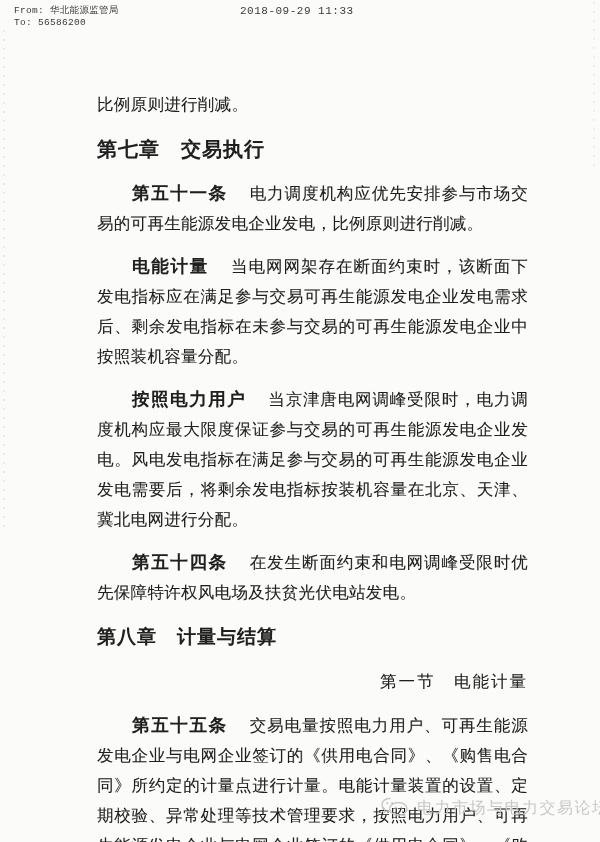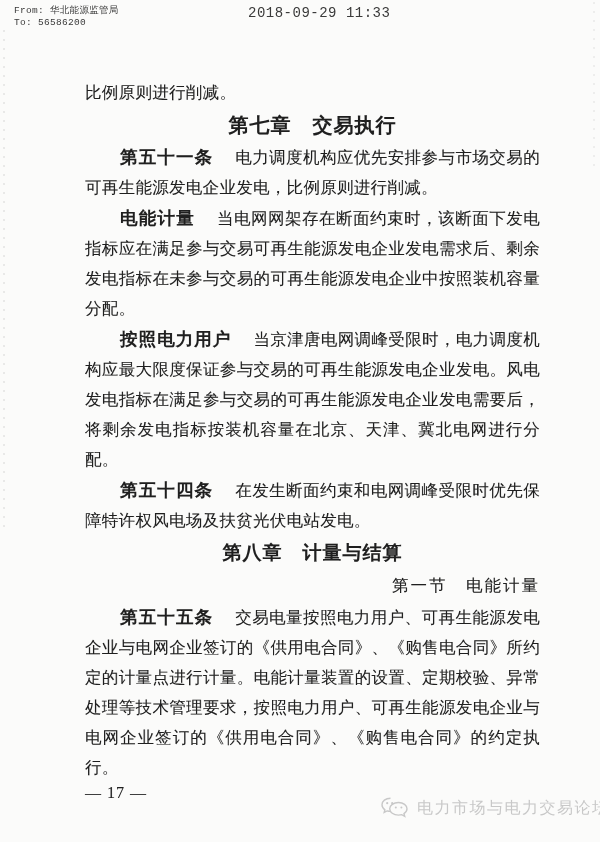--- a/index.html
+++ b/index.html
@@ -12,43 +12,43 @@
     color:#1f1f1f;
   }
   
   .fax-block{
     position:absolute;left:14px;top:5px;
     font-family:"Liberation Mono","DejaVu Sans Mono",monospace;
     font-size:9.5px;line-height:12px;color:#3a3a3a;
     letter-spacing:0.3px;white-space:pre;
   }
   .fax-time{
-    position:absolute;left:248px;top:5px;
+    position:absolute;left:240px;top:5px;
     font-family:"Liberation Mono","DejaVu Sans Mono",monospace;
-    font-size:14px;color:#3a3a3a;letter-spacing:0.5px;
+    font-size:11px;color:#3a3a3a;letter-spacing:0.5px;
   }
   
   .noise{
     position:absolute;width:2px;opacity:0.16;
     background:repeating-linear-gradient(#888 0 2px,transparent 2px 9px);
   }
   .noise-left{left:3px;top:30px;height:500px;}
   .noise-right{left:593px;top:2px;height:170px;opacity:0.12;}
   
   .doc{
     position:absolute;left:85px;top:78px;width:455px;
     font-size:16.5px;line-height:30px;letter-spacing:0.3px;
     text-align:justify;
     text-shadow:0.3px 0.3px 0 rgba(45,45,45,0.28);
   }
-  .doc p{margin:0;}
+  .doc p{margin:12px;}
   .intro{text-indent:0;}
   .chapter{
     margin-top:2px;line-height:34px;
-    text-align:center;font-weight:700;font-size:20px;
+    font-weight:700;font-size:20px;
     font-family:"Liberation Sans","DejaVu Sans",sans-serif;
     letter-spacing:1px;text-indent:0;
   }
   .chapter8{margin-top:4px;font-size:19px;}
   .section{
     margin-top:6px;line-height:32px;
     text-align:right;font-size:16.5px;letter-spacing:2px;text-indent:0;
   }
   .para{text-indent:35px;}
   .art-num{

